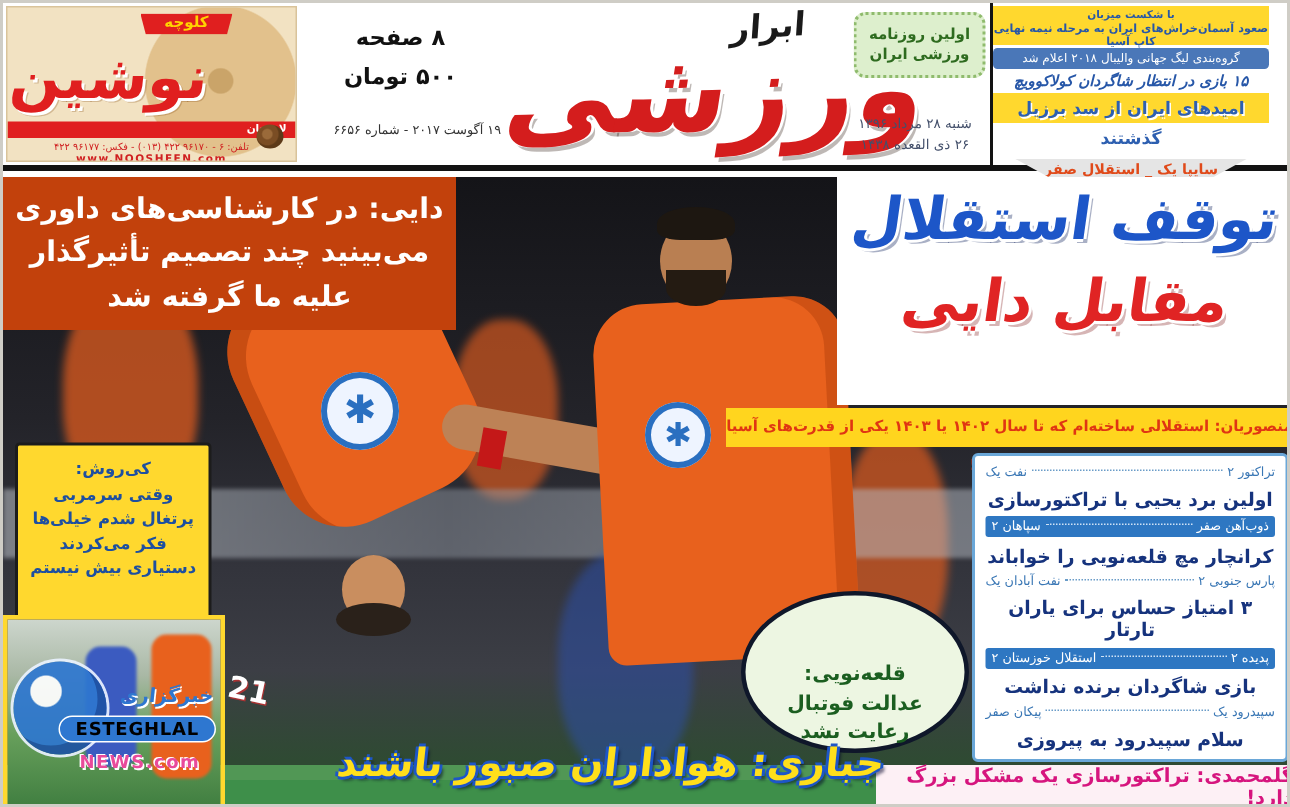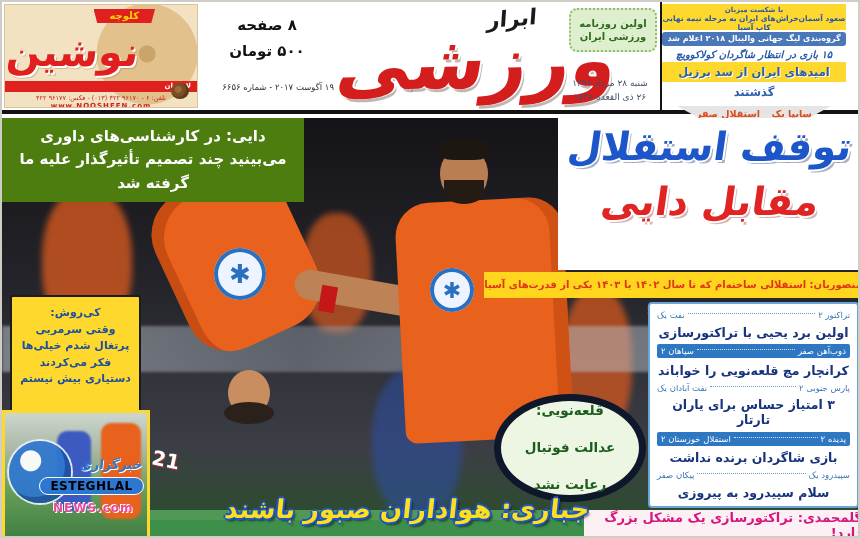--- a/index.html
+++ b/index.html
@@ -59,21 +59,21 @@
     color:#2e6b1f; font-weight:bold; font-size:10px; text-align:center;
     display:flex; flex-direction:column; justify-content:center; gap:2px;
   }
   #dates { position:absolute; left:560px; top:74px; width:96px; text-align:center; font-size:9px; color:#44506b; line-height:14px; }
 
   
   #top-right { position:absolute; left:658px; top:0; width:200px; height:108px; border-left:2px solid #131313; padding:2px 14px 0 0; }
   #tr-s1 { height:26px; background:#ffd82e; color:#2757a8; text-align:center; padding-top:2px; }
   #tr-s1 .small { font-size:7px; font-weight:bold; }
   #tr-s1 .main { font-size:7.5px; font-weight:bold; }
-  #tr-s2 { margin-top:2px; height:14px; background:#4a77b8; border-radius:3px; color:#fff; font-size:8px; font-weight:bold; text-align:center; line-height:14px; }
+  #tr-s2 { margin-top:2px; height:14px; background:#4a77b8; border-radius:3px; color:#fff; font-size:8px; font-weight:normal; text-align:center; line-height:14px; }
   #tr-s3 { height:16px; background:#fff; color:#2757a8; font-size:10px; font-weight:bold; text-align:center; line-height:17px;font-style:italic; }
   #tr-s4 { height:20px; background:#ffd82e; color:#2d5fb0; font-size:11.5px; font-weight:bold; text-align:center; line-height:20px; text-shadow:1px 1px 0 #fff; }
   #tr-s5 { height:24px; background:#fff; display:flex; align-items:center; justify-content:center; }
   #tr-s5-ribbon { background:#e5e5e5; clip-path:polygon(0 0,100% 0,80% 100%,20% 100%); color:#e04a1a; font-size:9.5px; font-weight:bold; padding:2px 20px 4px;margin-top:40px; }
 
   
   #photo {
     position:absolute; left:0; top:116px; width:860px; height:422px;
     background:linear-gradient(180deg,#141418 0%, #232329 38%, #33343c 62%, #3c3e45 78%, #2f4a33 92%, #2f4a33 100%);
     overflow:hidden;
@@ -107,22 +107,22 @@
   .pB-arm { position:absolute; left:292px; top:160px; width:126px; height:30px; background:#bd8256; border-radius:15px; transform:rotate(10deg); }
   .pB-band { position:absolute; left:318px; top:168px; width:16px; height:26px; background:#c41818; transform:rotate(10deg); }
 
   
   #headline-block { position:absolute; left:556px; top:116px; width:304px; height:152px; background:#fff; text-align:center; }
   #headline-l1 { margin-top:6px; font-size:39px; font-weight:bold; color:#1d56c8; transform:skewX(-8deg);
     text-shadow:2px 0 0 #fff,-2px 0 0 #fff,0 2px 0 #fff,3px 3px 0 rgba(10,30,90,.35); }
   #headline-l2 { margin-top:10px; font-size:39px; font-weight:bold; color:#e02424; transform:skewX(-8deg);
     text-shadow:2px 0 0 #fff,-2px 0 0 #fff,0 2px 0 #fff,3px 3px 0 rgba(120,10,10,.3); }
 
-  #daei-banner { position:absolute; left:0; top:116px; width:302px; min-height:70px; background:#4d7c0f;
-    color:#fff; font-weight:bold; font-size:15px; line-height:1.55; text-align:center; padding:7px 8px; }
+  #daei-banner { position:absolute; left:0; top:116px; width:302px; min-height:70px; background:#c2410c;
+    color:#fff; font-weight:bold; font-size:19px; line-height:1.55; text-align:center; padding:7px 8px; }
 
   #mansourian-strip { position:absolute; left:482px; top:270px; width:378px; height:26px; background:#ffd51e;
     color:#e03513; font-weight:bold; font-size:10px; line-height:26px; text-align:center; }
 
   #scoreboard { position:absolute; left:646px; top:300px; width:211px; height:206px; background:#fff;
     border:2px solid #6aa7d8; border-radius:4px; padding:4px 7px;
     display:flex; flex-direction:column; justify-content:space-around; }
   .sb-score { display:flex; align-items:center; direction:rtl; color:#3a77b5; font-size:8.5px; }
   .sb-score .leader { flex:1; border-bottom:1px dotted #6a9cc8; margin:0 3px 3px; }
   .sb-score.hl { background:#2e77c2; color:#fff; border-radius:2px; padding:2px 4px; }
@@ -131,23 +131,23 @@
 
   #golmohammadi-strip { position:absolute; left:582px; top:508px; width:278px; height:30px; background:#fdf0f5;
     color:#d6157e; font-weight:bold; font-size:13px; display:flex; align-items:center; justify-content:center; }
 
   #queiroz-box { position:absolute; left:8px; top:293px; width:131px; height:118px; background:#ffd82e;
     border:2px solid #1c1c1c; border-radius:3px; color:#1d4fa0; font-weight:bold; font-size:11px;
     text-align:center; padding:8px 5px; line-height:1.5; }
   #queiroz-box .title { display:block; }
 
   #ghalenoei-oval { position:absolute; left:492px; top:392px; width:152px; height:108px;
-    background:#edf6e2; border:7px solid #0f172a; border-radius:50%;
+    background:#edf6e2; border:3px solid #0f172a; border-radius:50%;
     color:#1b5e20; font-weight:bold; font-size:13.5px; line-height:1.45; text-align:center;
-    display:flex; flex-direction:column; justify-content:space-between; }
+    display:flex; flex-direction:column; justify-content:flex-end; }
 
   #jabbari-overlay { position:absolute; left:170px; top:492px; width:470px; text-align:center;
     color:#ffdf1b; font-weight:bold; font-size:26px; transform:skewX(-6deg);
     text-shadow:-2px 0 0 #1d56c8, 2px 0 0 #1d56c8, 0 -2px 0 #1d56c8, 0 2px 0 #1d56c8, 3px 3px 2px rgba(0,0,40,.5); }
 
   
   #inset { position:absolute; left:0; top:408px; width:148px; height:130px; border:3px solid #ffd82e;
     background:linear-gradient(180deg,#cdd6cd 0%, #a9b8a5 30%, #679f5b 62%, #417f41 100%); overflow:hidden; }
   #inset * { pointer-events:none; }
   .in-blue { position:absolute; left:52px; top:18px; width:34px; height:80px; background:#3b5bc0; border-radius:10px; filter:blur(1px); }

